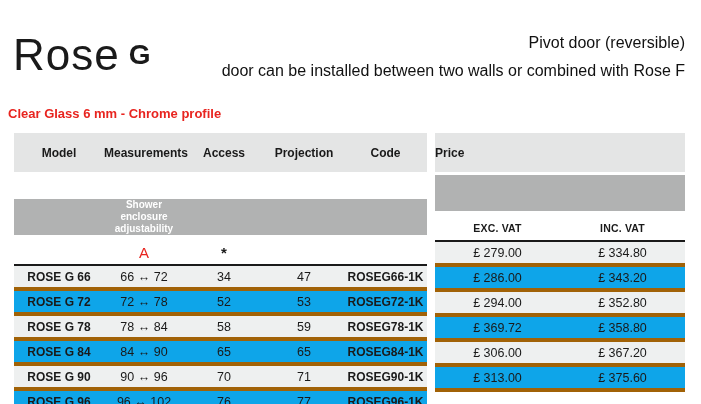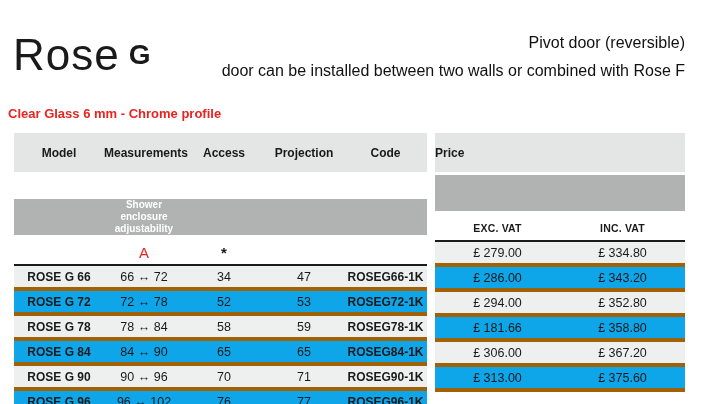--- a/index.html
+++ b/index.html
@@ -242,21 +242,21 @@
       </div>
       <div class="data-row row-even grid-right">
         <div class="cell cell-num">£ 286.00</div>
         <div class="cell cell-num">£ 343.20</div>
       </div>
       <div class="data-row row-odd grid-right">
         <div class="cell cell-num">£ 294.00</div>
         <div class="cell cell-num">£ 352.80</div>
       </div>
       <div class="data-row row-even grid-right">
-        <div class="cell cell-num">£ 181.66</div>
+        <div class="cell cell-num">£ 369.72</div>
         <div class="cell cell-num">£ 358.80</div>
       </div>
       <div class="data-row row-odd grid-right">
         <div class="cell cell-num">£ 306.00</div>
         <div class="cell cell-num">£ 367.20</div>
       </div>
       <div class="data-row row-even grid-right">
         <div class="cell cell-num">£ 313.00</div>
         <div class="cell cell-num">£ 375.60</div>
       </div>

